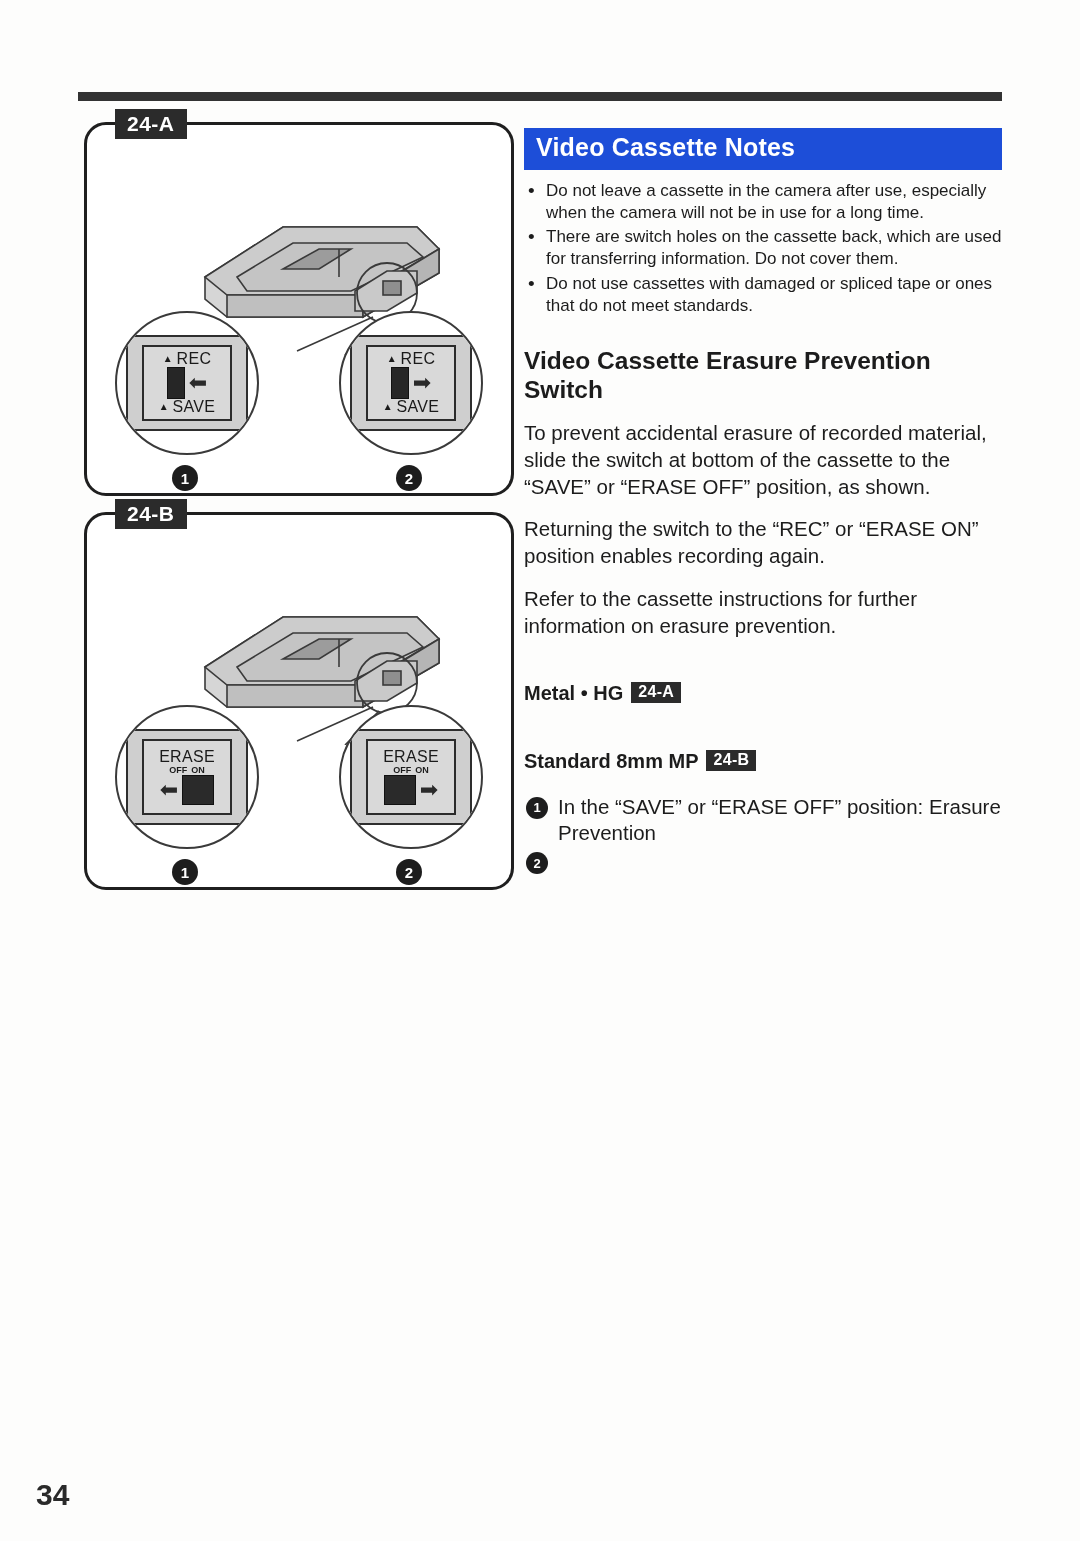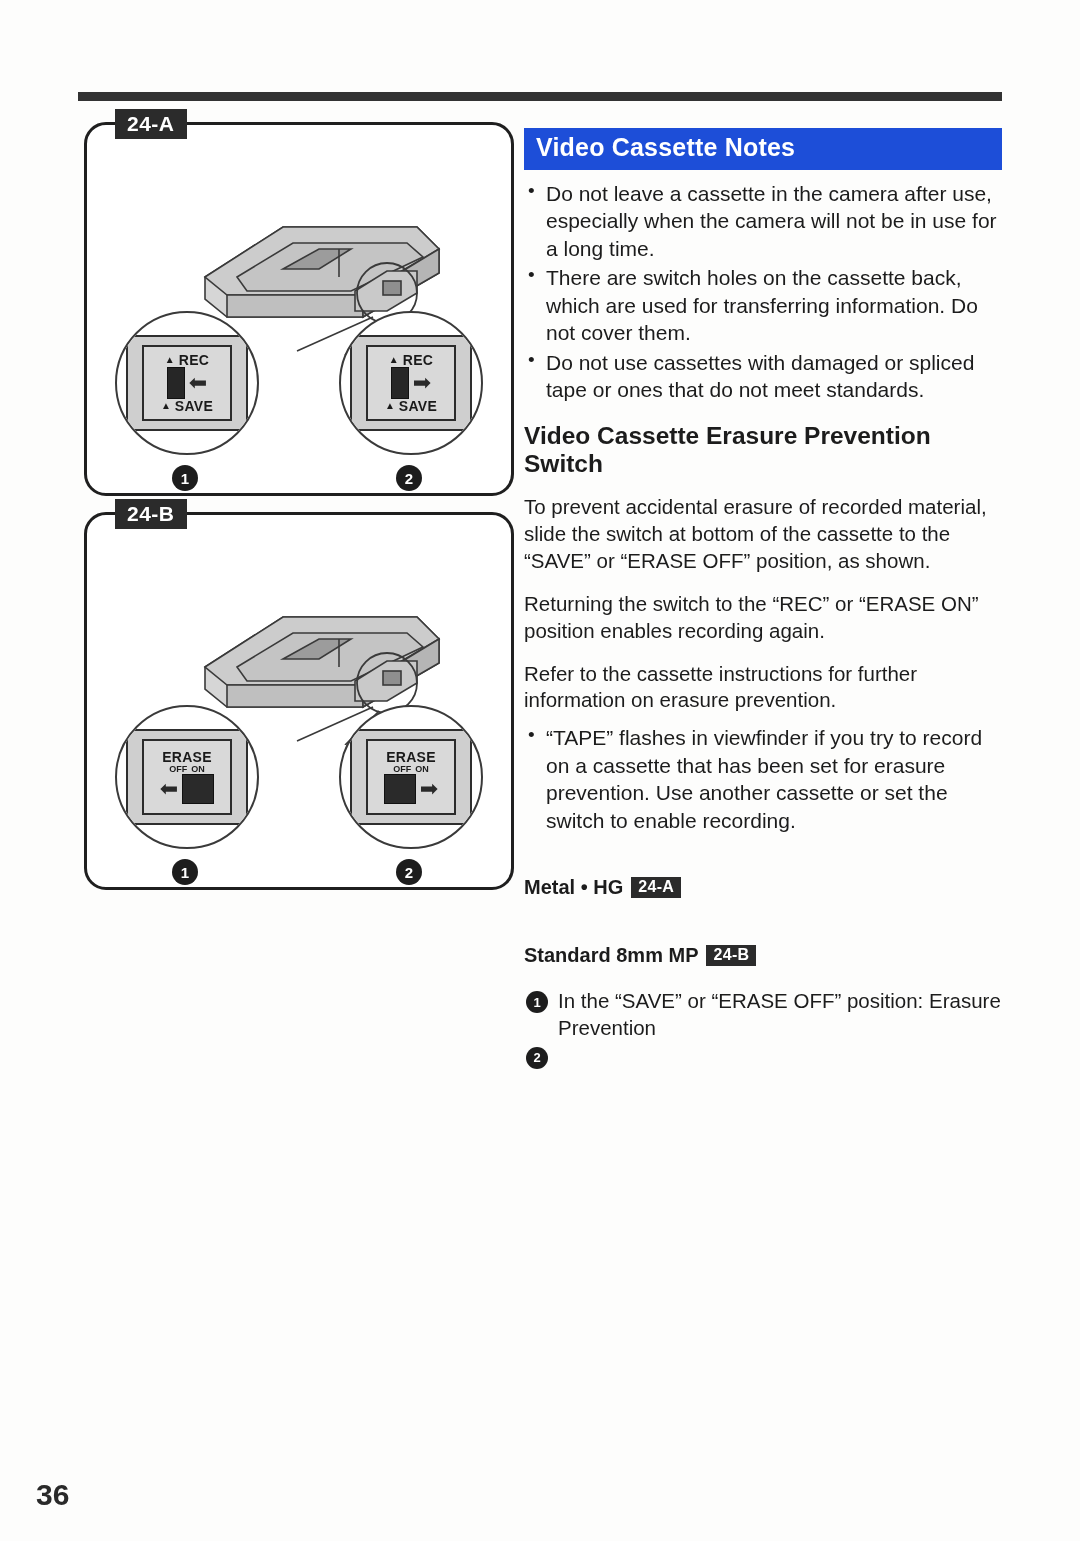--- a/index.html
+++ b/index.html
@@ -55,21 +55,21 @@
     position:relative;width:118px;height:92px;
     background:#cfcfcf;border:2px solid #2e2e2e;
     display:flex;align-items:center;justify-content:center;
   }
   .sw-inner{
     position:relative;width:86px;height:72px;background:#d9d9d9;
     border:2px solid #2b2b2b;
     display:flex;flex-direction:column;align-items:center;justify-content:center;
   }
   .sw-lbl{
-    font-size:14px;font-weight:bold;color:#1a1a1a;line-height:1;
+    font-size:16px;font-weight:normal;color:#1a1a1a;line-height:1;
     letter-spacing:.3px;
   }
   .sw-row{display:flex;align-items:center;justify-content:center;gap:4px;width:100%;}
   .slider{width:16px;height:30px;background:#262626;border:1px solid #111;}
   .blk{width:30px;height:28px;background:#2a2a2a;border:1px solid #111;}
   .arrow{font-size:22px;line-height:1;color:#2a2a2a;}
   .tri{font-size:10px;line-height:1;color:#1a1a1a;}
   .ltab{font-size:9px;font-weight:bold;}
 
   
@@ -91,29 +91,29 @@
     background:#1d4ed8;color:#fff;
     font-size:25px;font-weight:bold;
     padding:6px 12px 8px;
     letter-spacing:.2px;
     line-height:1.1;
   }
 
   ul.bullets{list-style:none;margin:10px 0 0;padding:0;}
   ul.bullets li{
     position:relative;padding-left:22px;margin-bottom:2px;
-    font-size:21px;line-height:1.31;
+    font-size:17px;line-height:1.31;
   }
   ul.bullets li::before{
     content:"\2022";position:absolute;left:4px;top:-1px;font-size:19px;
   }
 
   h2.heading{
     font-size:24.5px;font-weight:bold;line-height:1.16;
-    margin:18px 0 6px;
+    margin:30px 0 6px;
   }
   p.body{font-size:20.5px;line-height:1.31;margin:16px 0 0;}
 
   .model-lines{margin-top:26px;}
   .model-line{
     font-size:20px;font-weight:bold;line-height:1.5;
     display:flex;align-items:center;gap:8px;margin-top:38px;
   }
   .badge{
     display:inline-block;background:#2b2b2b;color:#fff;
@@ -286,23 +286,20 @@
       <li>There are switch holes on the cassette back, which are used for transferring information. Do not cover them.</li>
       <li>Do not use cassettes with damaged or spliced tape or ones that do not meet standards.</li>
     </ul>
 
     <h2 class="heading">Video Cassette Erasure Prevention Switch</h2>
 
     <p class="body">To prevent accidental erasure of recorded material, slide the switch at bottom of the cassette to the “SAVE” or “ERASE OFF” position, as shown.</p>
     <p class="body">Returning the switch to the “REC” or “ERASE ON” position enables recording again.</p>
     <p class="body">Refer to the cassette instructions for further information on erasure prevention.</p>
 
-    <ul class="bullets">
-      <li>“TAPE” flashes in viewfinder if you try to record on a cassette that has been set for erasure prevention. Use another cassette or set the switch to enable recording.</li>
-    </ul>
 
     <div class="model-lines">
       <div class="model-line">
         <span>Metal • HG</span>
         <span class="badge">24-A</span>
       </div>
       <div class="model-line">
         <span>Standard 8mm MP</span>
         <span class="badge">24-B</span>
       </div>
@@ -312,14 +309,14 @@
       <li>
         <span class="legend-dot">1</span>
         <span>In the “SAVE” or “ERASE OFF” position: Erasure Prevention</span>
       </li>
       <li>
         <span class="legend-dot">2</span>
       </li>
     </ol>
   </div>
 
-  <div class="page-num">36</div>
+  <div class="page-num">34</div>
 </div>
 
 </body></html>

